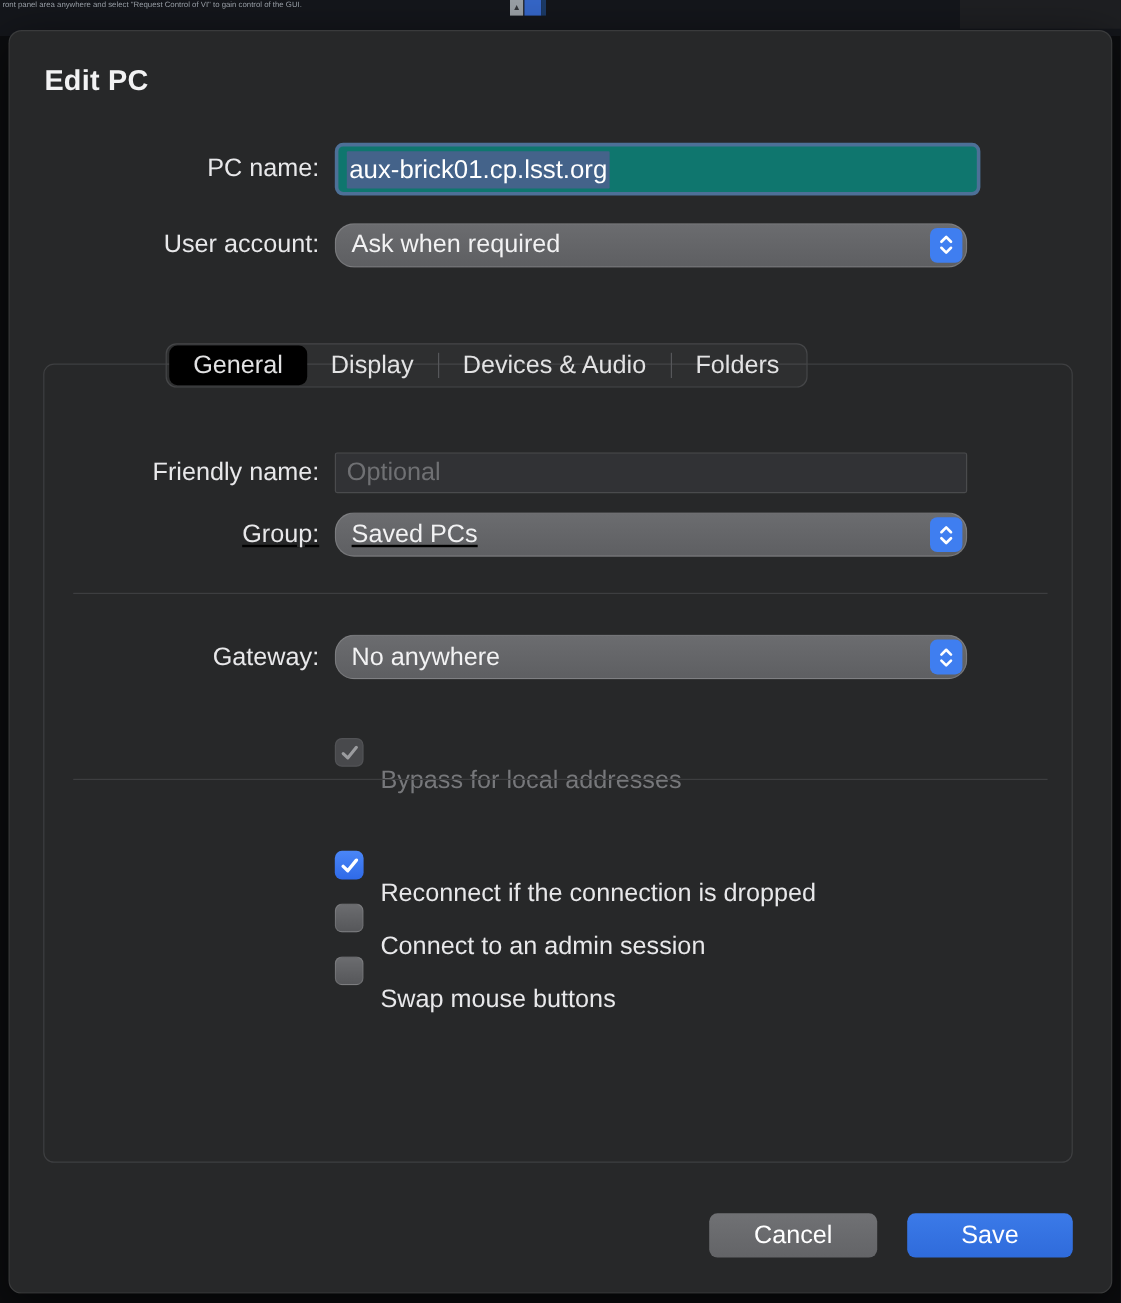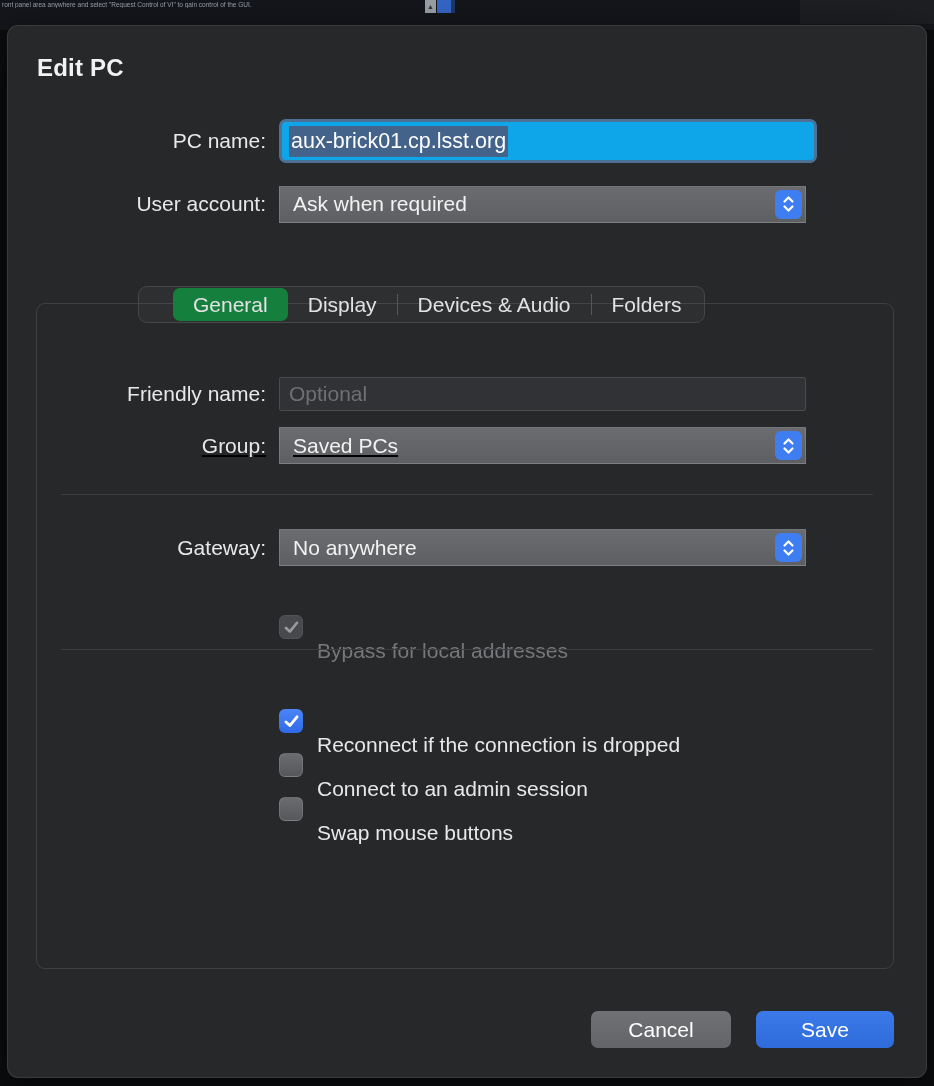--- a/index.html
+++ b/index.html
@@ -52,35 +52,35 @@
   .row { position:absolute; display:flex; align-items:center; left:0; }
   .row .lbl {
     width:258px; text-align:right; font-size:21px; color:#e8e8ea;
     flex:0 0 258px;
   }
 
   
   .pcname-field {
     margin-left:13px; width:538px; height:44px;
     border:3px solid #4d7097; border-radius:7px;
-    background:#0ea5e9;
+    background:#0f766e;
     display:flex; align-items:center; padding:0 7px;
     cursor:text;
   }
   .pcname-field .sel {
     background:#44638a; color:#ffffff; font-size:21.5px; padding:3px 2px;
     border-radius:1px; white-space:nowrap;
   }
 
   
   .popup {
     margin-left:13px; width:527px; height:37px;
     background:linear-gradient(180deg,#6b6c6f 0%,#5e5f62 100%);
     border:1px solid rgba(255,255,255,0.14);
-    border-radius:0;
+    border-radius:16px;
     display:flex; align-items:center; position:relative;
     padding:0 40px 0 13px; cursor:default;
   }
   .popup .val { font-size:21px; color:#f2f2f3; white-space:nowrap; }
   .stepper {
     position:absolute; right:3px; top:3px; width:27px; height:29px;
     background:#3f7ef0; border-radius:6px;
     display:flex; align-items:center; justify-content:center;
   }
 
@@ -100,21 +100,21 @@
     display:flex; align-items:center;
     background:rgba(255,255,255,0.035);
     border:1px solid #454648; border-radius:9px;
     padding:0 2px; z-index:2;
   }
   .tab {
     height:33px; display:flex; align-items:center; padding:0 20px;
     font-size:21px; color:#e2e2e3; border-radius:7px; cursor:default;
     white-space:nowrap;
   }
-  .tab.selected { background:#15803d;margin-left:32px; }
+  .tab.selected { background:#000000; }
   .tab-sep { width:1px; height:21px; background:#56575a; flex:0 0 1px; }
 
   
   .group-box {
     position:absolute; left:28px; top:277px; width:858px; height:666px;
     border:1px solid #3e3f41; border-radius:9px; z-index:1;
   }
   .divider {
     position:absolute; left:53px; width:812px; height:1px; background:#3d3e40;
   }

